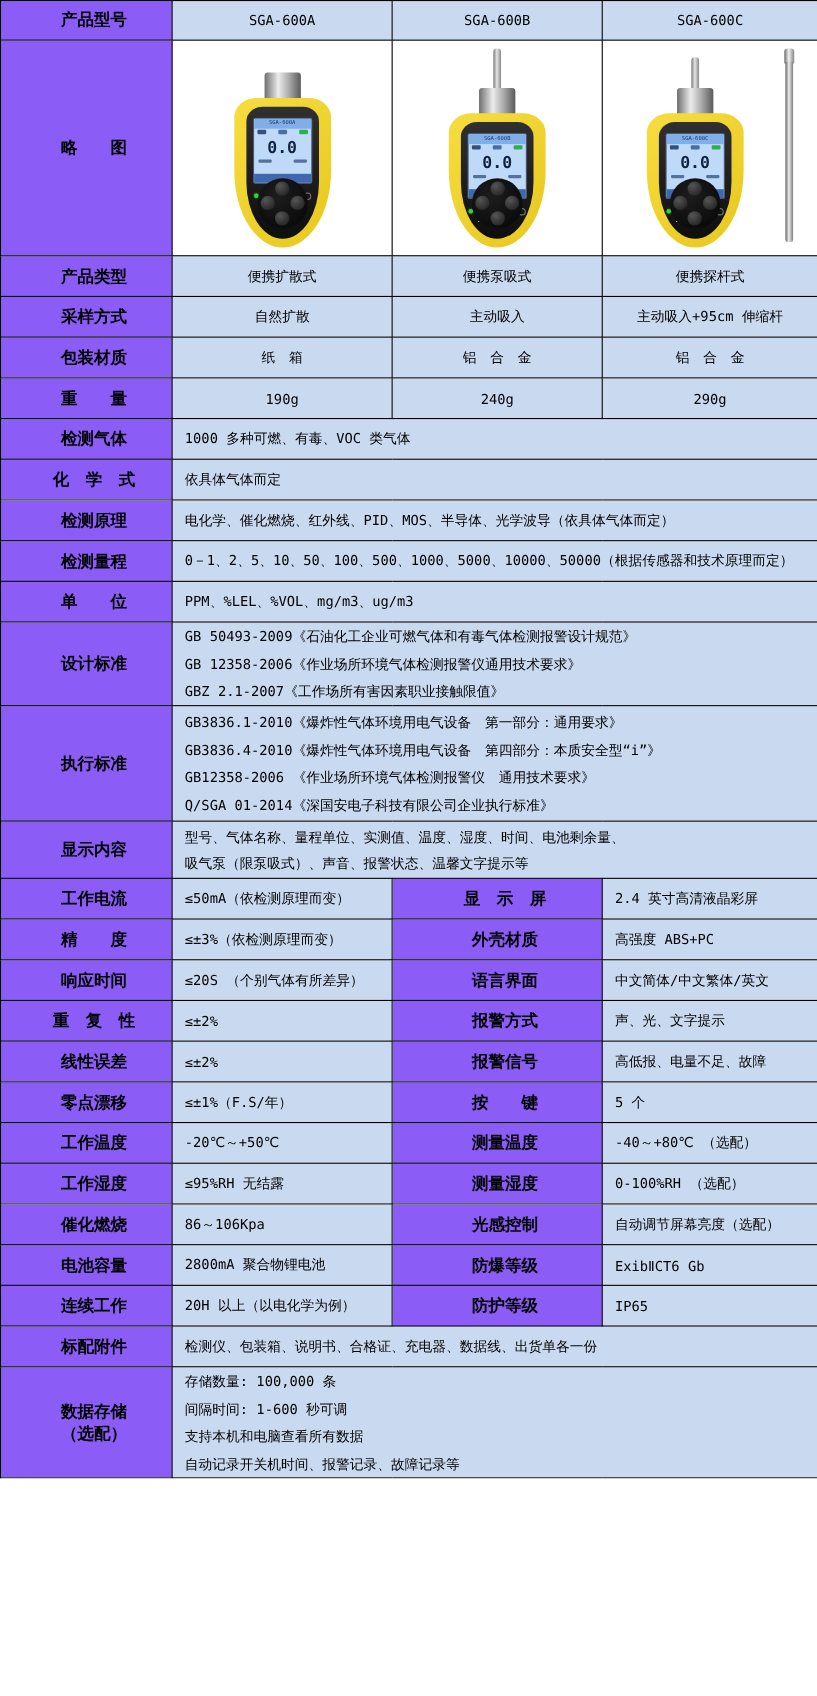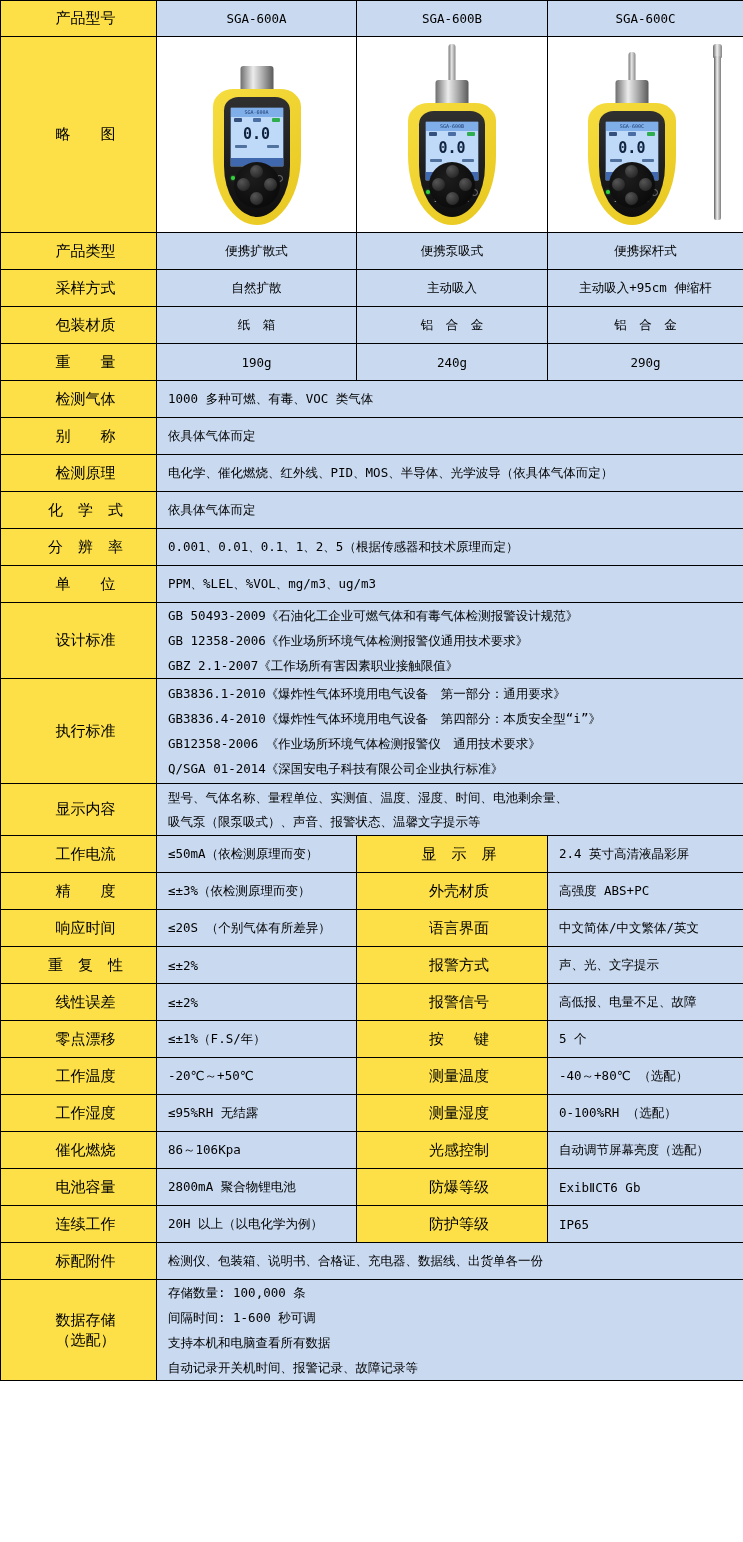--- a/index.html
+++ b/index.html
@@ -1,19 +1,19 @@
 <!DOCTYPE html>
 <html><head>
 <meta charset="utf-8">
 <style>
   html,body{margin:0;padding:0;background:#fff;}
   body{font-family:"DejaVu Sans","Liberation Sans",sans-serif;color:#000;}
   table.spec{border-collapse:collapse;table-layout:fixed;width:743px;border:1px solid #000;}
   td{border:1px solid #000;vertical-align:middle;overflow:hidden;padding:0;}
-  td.hd{background:#fde047;font-weight:normal;text-align:center;font-size:15px;line-height:1.35;padding-left:14px;}
+  td.hd{background:#8b5cf6;font-weight:bold;text-align:center;font-size:15px;line-height:1.35;padding-left:14px;}
   td.vc{background:#C8D9F0;font-size:12.5px;font-family:"DejaVu Sans Mono","DejaVu Sans",monospace;}
   td.center{text-align:center;}
   td.left{text-align:left;padding-left:11px;padding-right:4px;}
   td.imgcell{background:#ffffff;text-align:center;vertical-align:middle;}
   .nowrap{white-space:nowrap;}
   .lines div{line-height:25px;white-space:nowrap;}
   .sz3 div{line-height:24px;white-space:nowrap;font-size:12px;}
   .disp div{line-height:24px;white-space:nowrap;}
   .stor div{line-height:25px;white-space:nowrap;}
 
@@ -202,34 +202,30 @@
     <td class="vc center nowrap">190g</td>
     <td class="vc center nowrap">240g</td>
     <td class="vc center nowrap">290g</td>
   </tr>
 
   <tr style="height:37px">
     <td class="hd">检测气体</td>
     <td class="vc left nowrap" colspan="3">1000 多种可燃、有毒、VOC 类气体</td>
   </tr>
   <tr style="height:37px">
-    <td class="hd">别　　称</td>
+    <td class="hd">化　学　式</td>
     <td class="vc left nowrap" colspan="3">依具体气体而定</td>
   </tr>
   <tr style="height:37px">
     <td class="hd">检测原理</td>
     <td class="vc left nowrap" colspan="3">电化学、催化燃烧、红外线、PID、MOS、半导体、光学波导（依具体气体而定）</td>
   </tr>
   <tr style="height:37px">
-    <td class="hd">化　学　式</td>
-    <td class="vc left nowrap" colspan="3">依具体气体而定</td>
-  </tr>
-  <tr style="height:37px">
-    <td class="hd">分　辨　率</td>
-    <td class="vc left nowrap" colspan="3">0.001、0.01、0.1、1、2、5（根据传感器和技术原理而定）</td>
+    <td class="hd">检测量程</td>
+    <td class="vc left nowrap" colspan="3">0－1、2、5、10、50、100、500、1000、5000、10000、50000（根据传感器和技术原理而定）</td>
   </tr>
   <tr style="height:37px">
     <td class="hd">单　　位</td>
     <td class="vc left nowrap" colspan="3">PPM、%LEL、%VOL、mg/m3、ug/m3</td>
   </tr>
   <tr style="height:75px">
     <td class="hd">设计标准</td>
     <td class="vc left lines" colspan="3">
       <div>GB 50493-2009《石油化工企业可燃气体和有毒气体检测报警设计规范》</div>
       <div>GB 12358-2006《作业场所环境气体检测报警仪通用技术要求》</div>

